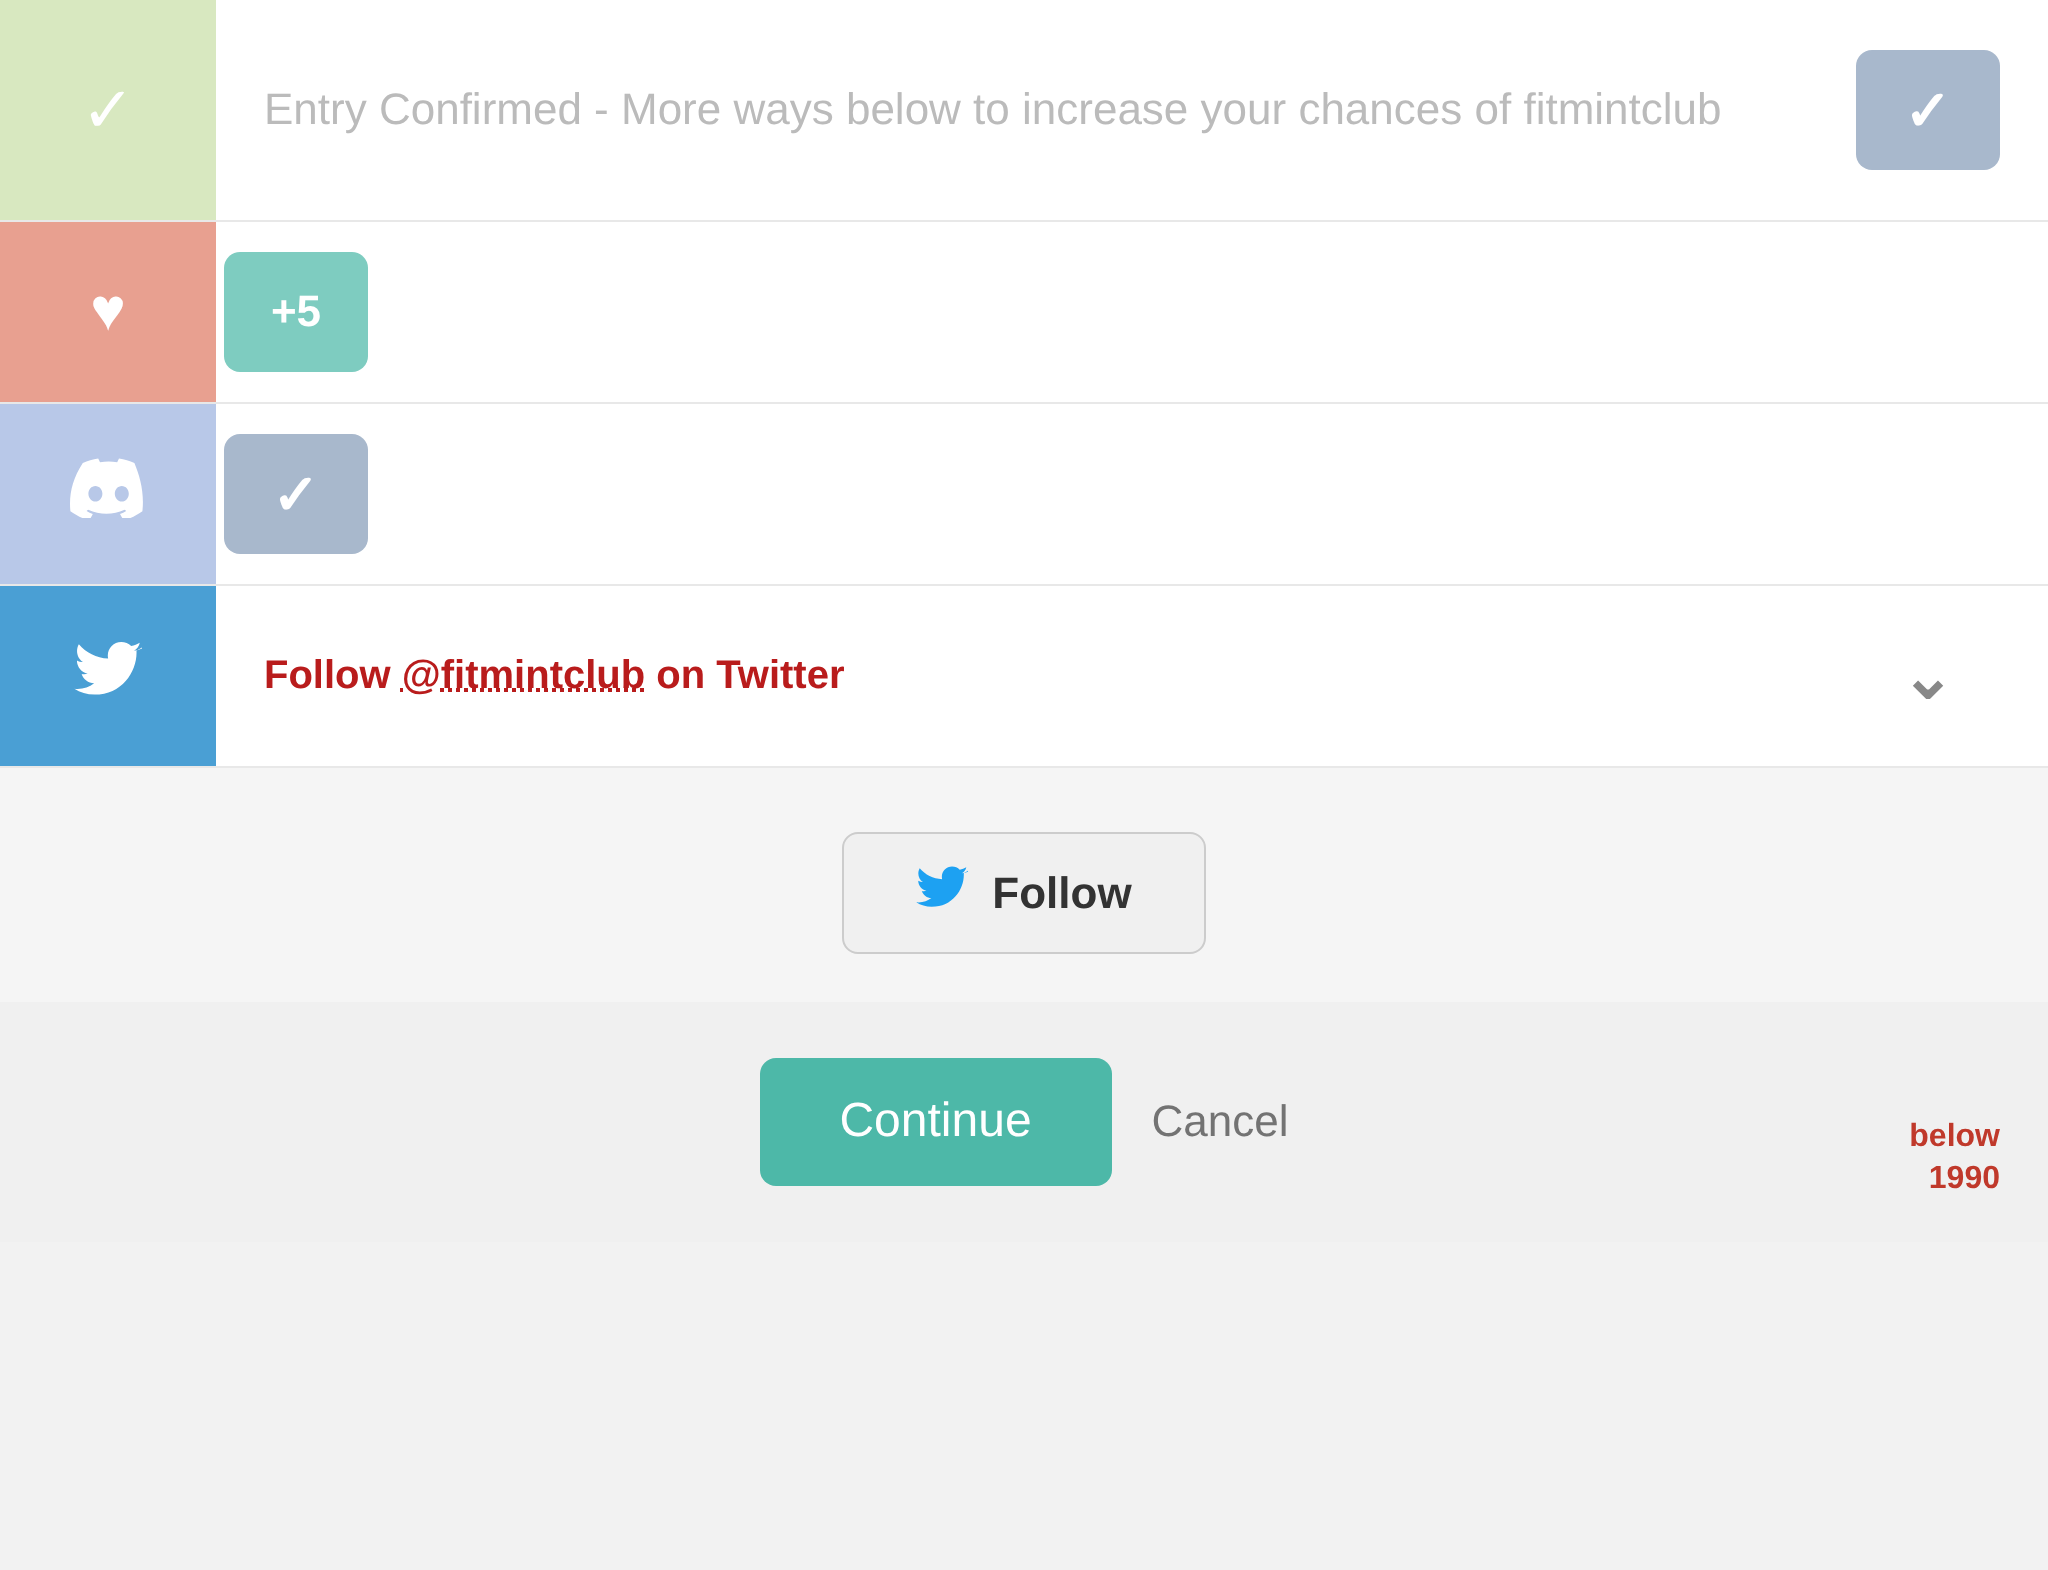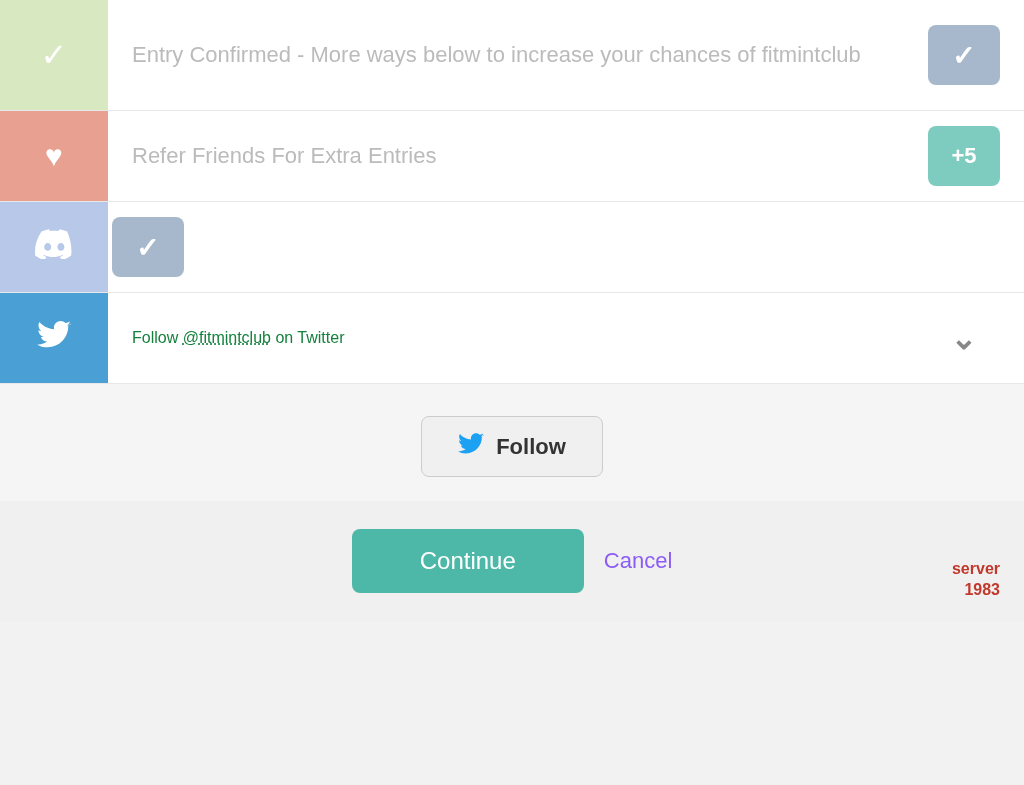--- a/index.html
+++ b/index.html
@@ -68,23 +68,23 @@
     }
 
     .entry-text {
       flex: 1;
       padding: 16px 24px;
       font-size: 22px;
       color: #bbb;
     }
 
     .entry-row.twitter .entry-text {
-      color: #15803d;
-      font-size: 16px;
-      font-weight: 400;
+      color: #b91c1c;
+      font-size: 20px;
+      font-weight: 700;
     }
 
     .entry-row.confirmed .entry-text {
       color: #bbb;
       font-size: 22px;
     }
 
     .entry-text .underline {
       text-decoration: underline;
       text-decoration-style: dotted;
@@ -189,28 +189,28 @@
       justify-content: center;
       gap: 20px;
       position: relative;
     }
 
     .continue-btn {
       background: #4db8a8;
       color: #fff;
       border: none;
       border-radius: 8px;
-      padding: 18px 68px;
+      padding: 18px 40px;
       font-size: 24px;
       font-weight: 500;
       cursor: pointer;
     }
 
     .cancel-link {
-      color: #8b5cf6;
+      color: #737373;
       font-size: 22px;
       cursor: pointer;
       background: none;
       border: none;
       font-weight: 400;
     }
 
     .watermark {
       position: absolute;
       right: 24px;
@@ -238,21 +238,20 @@
         <button class="action-btn check-blue">
           <span>✓</span>
         </button>
       </div>
     </div>
 
     <div class="entry-row refer">
       <div class="entry-icon">
         <span class="icon-heart">♥</span>
       </div>
-      <div class="entry-text">Refer Friends For Extra Entries</div>
       <div class="entry-action">
         <button class="action-btn plus5">
           <span>+5</span>
         </button>
       </div>
     </div>
 
     <div class="entry-row discord">
       <div class="entry-icon">
         <span class="icon-discord">
@@ -297,18 +296,18 @@
         </svg>
       </span>
       <span>Follow</span>
     </button>
   </div>
 
   <div class="bottom-bar">
     <button class="continue-btn">Continue</button>
     <button class="cancel-link">Cancel</button>
     <div class="watermark">
-      <span>server</span><br>
-      <span>1983</span>
+      <span>below</span><br>
+      <span>1990</span>
     </div>
   </div>
 
 </div>
 
 </body></html>

